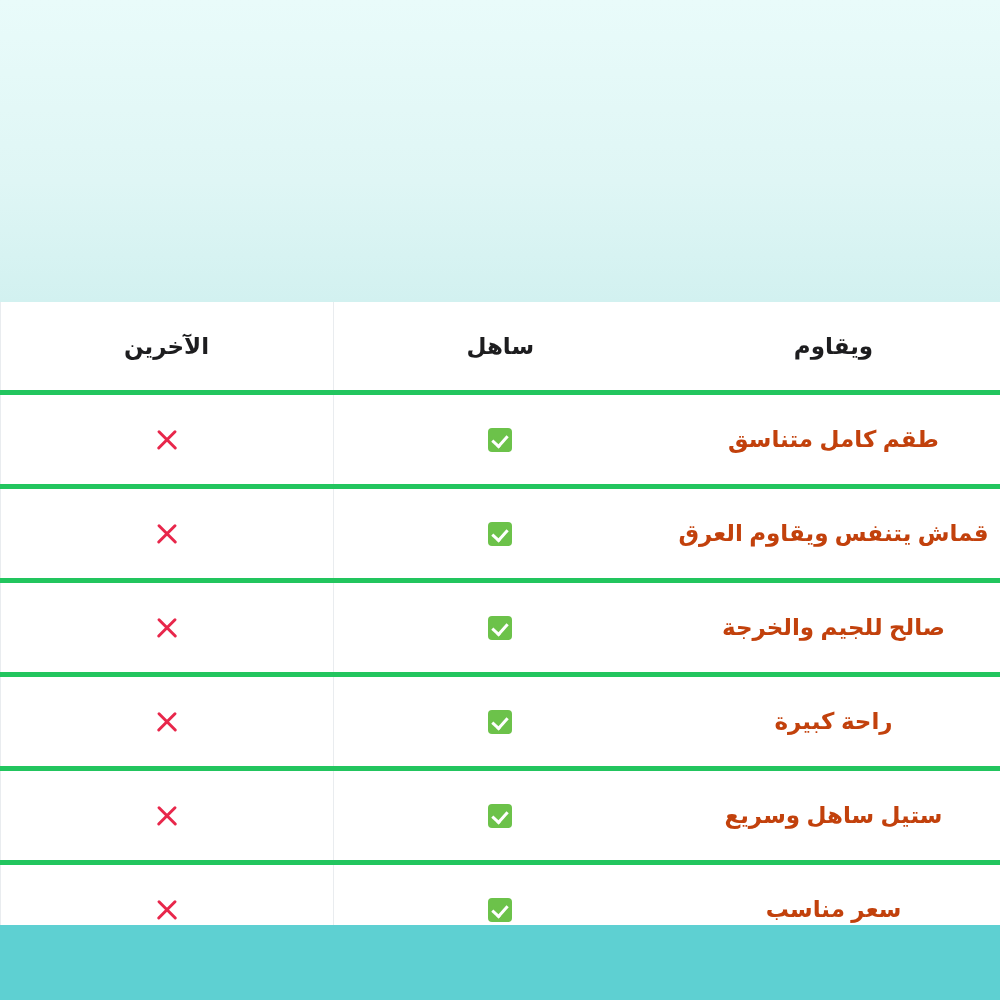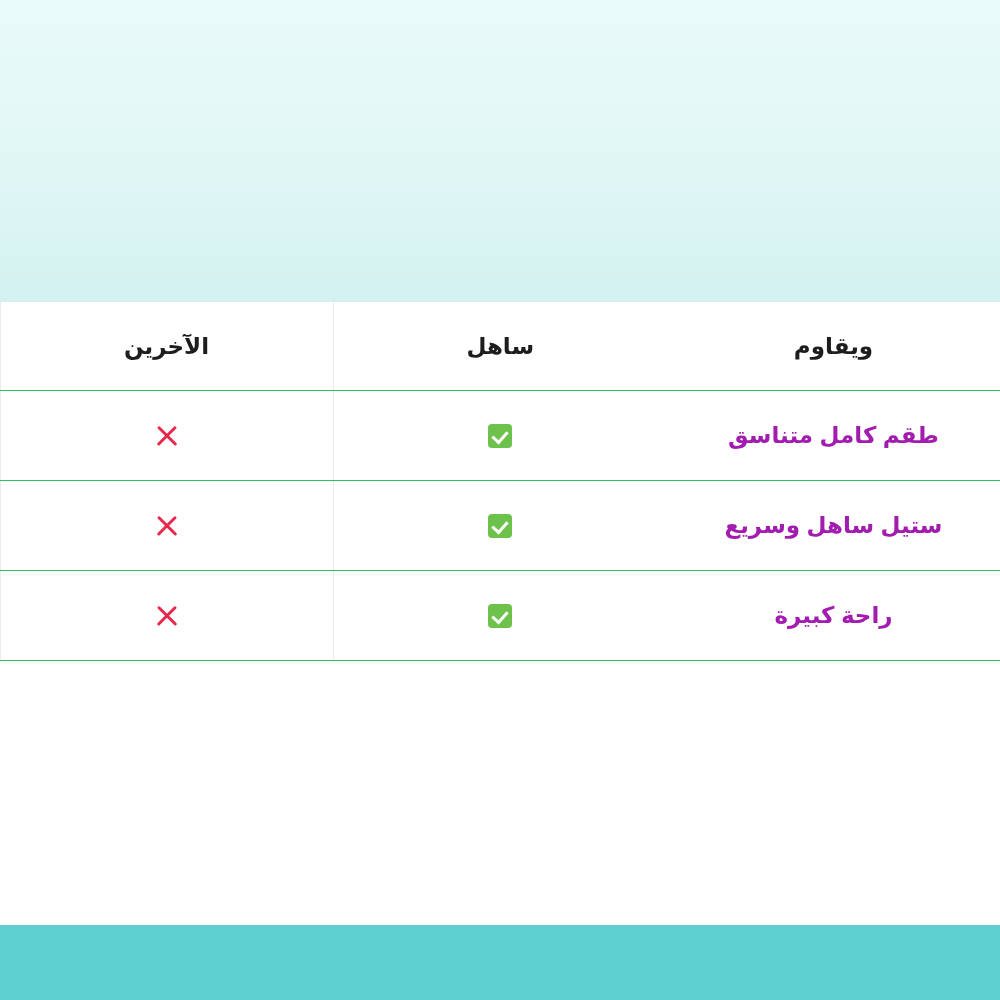--- a/index.html
+++ b/index.html
@@ -59,21 +59,21 @@
     table-layout: fixed;
     background: #ffffff;
   }
 
   table.compare col.c-benefit { width: 333px; }
   table.compare col.c-ours    { width: 334px; }
   table.compare col.c-others  { width: 333px; }
 
   table.compare th,
   table.compare td {
-    border-bottom: 1px solid #22c55e;
+    border-bottom: 5px solid #22c55e;
     border-left: 1px solid #e9ecef;
     text-align: center;
     vertical-align: middle;
     padding: 0;
   }
   table.compare th:first-child,
   table.compare td:first-child {
     border-left: none;
   }
   table.compare th:last-child,
@@ -89,21 +89,21 @@
     letter-spacing: 0;
   }
 
   table.compare tbody td {
     height: 89px;
   }
 
   .benefit-cell {
     font-size: 23px;
     font-weight: bold;
-    color: #a21caf;
+    color: #c2410c;
     line-height: 1.35;
     padding: 0 18px;
   }
 
   .mark {
     display: inline-block;
     line-height: 1;
   }
 
   
@@ -171,26 +171,41 @@
           <th>الآخرين</th>
         </tr>
       </thead>
       <tbody>
         <tr>
           <td class="benefit-cell">طقم كامل متناسق</td>
           <td><span class="mark check-box"></span></td>
           <td><span class="mark cross"></span></td>
         </tr>
         <tr>
+          <td class="benefit-cell">قماش يتنفس ويقاوم العرق</td>
+          <td><span class="mark check-box"></span></td>
+          <td><span class="mark cross"></span></td>
+        </tr>
+        <tr>
+          <td class="benefit-cell">صالح للجيم والخرجة</td>
+          <td><span class="mark check-box"></span></td>
+          <td><span class="mark cross"></span></td>
+        </tr>
+        <tr>
+          <td class="benefit-cell">راحة كبيرة</td>
+          <td><span class="mark check-box"></span></td>
+          <td><span class="mark cross"></span></td>
+        </tr>
+        <tr>
           <td class="benefit-cell">ستيل ساهل وسريع</td>
           <td><span class="mark check-box"></span></td>
           <td><span class="mark cross"></span></td>
         </tr>
         <tr>
-          <td class="benefit-cell">راحة كبيرة</td>
+          <td class="benefit-cell">سعر مناسب</td>
           <td><span class="mark check-box"></span></td>
           <td><span class="mark cross"></span></td>
         </tr>
       </tbody>
     </table>
   </div>
 
   <div class="bottom-band"></div>
 </div>
 

